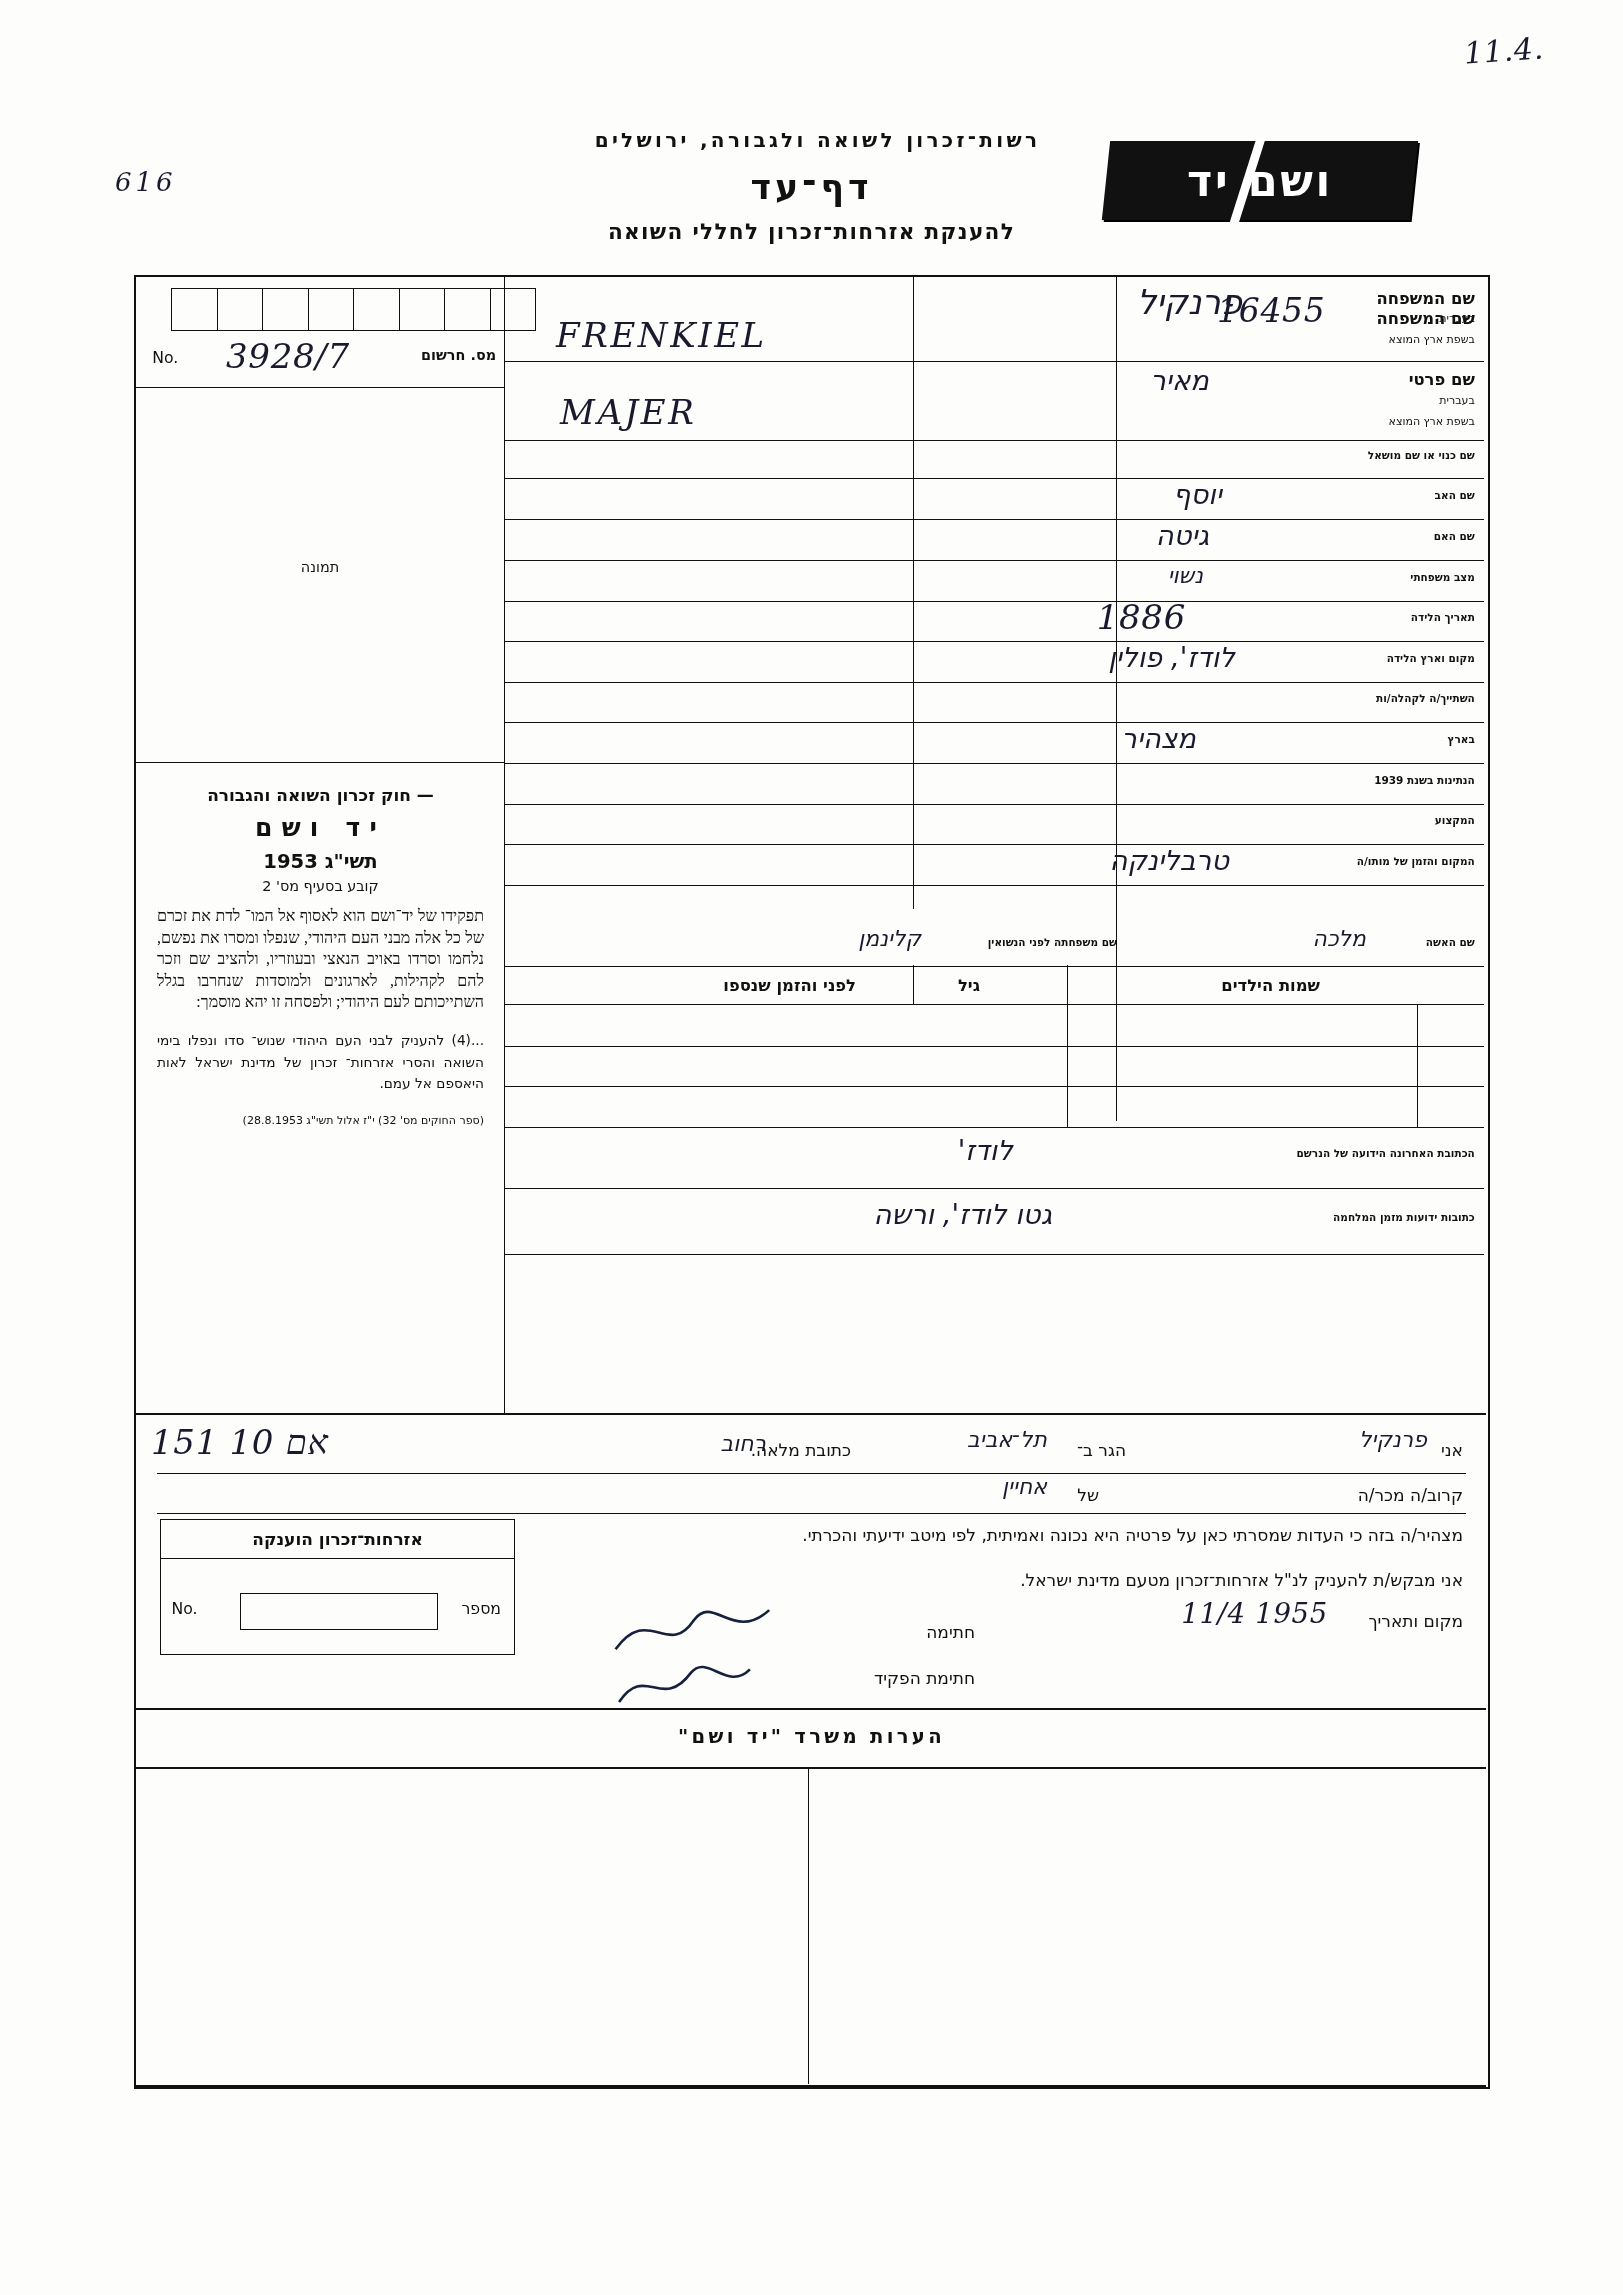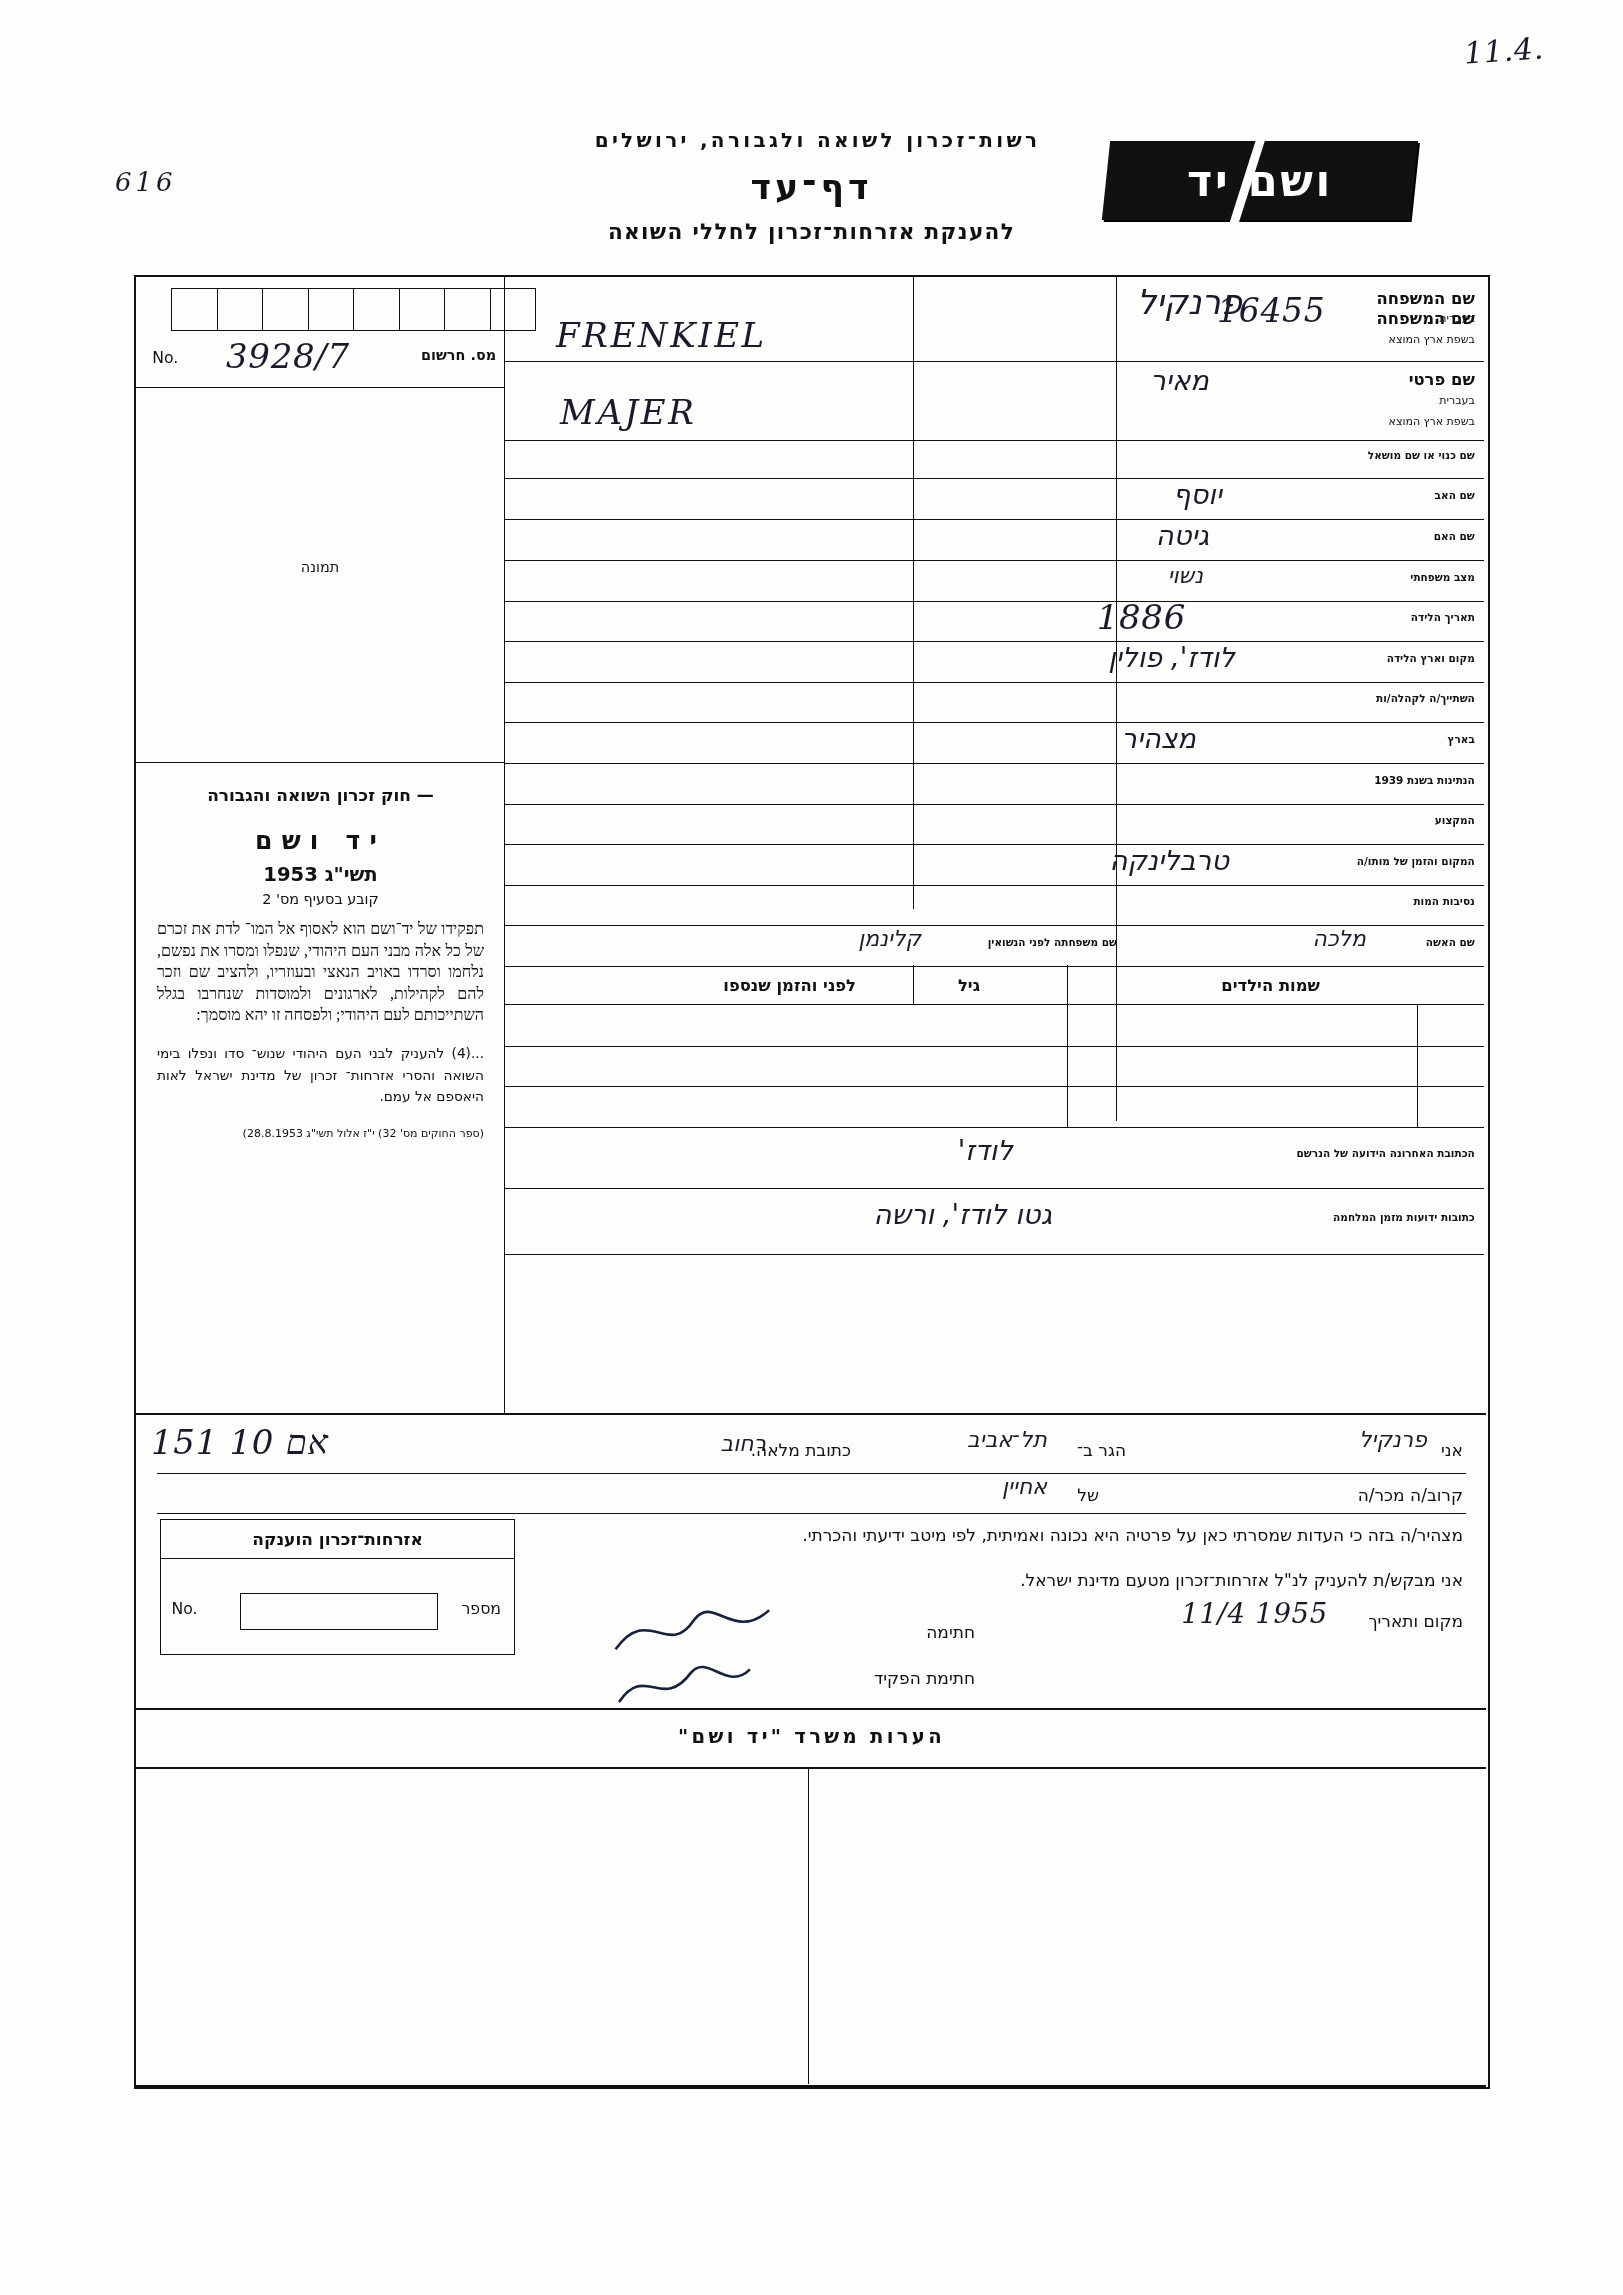--- a/index.html
+++ b/index.html
@@ -105,21 +105,21 @@
     left:136px;top:386px;width:368px;height:376px;border-bottom:1.3px solid #111;
   }
   #photo-label{left:0;right:0;top:173px;text-align:center;font-size:14.4px;direction:rtl;font-family:"DejaVu Sans",sans-serif;}
   
   #vsep1{left:504px;top:277px;width:0;height:1136px;border-left:1.3px solid #111;}
   #vsep2{left:913px;top:277px;width:0;height:632px;border-left:1.3px solid #111;}
   #vsep3{left:1116px;top:277px;width:0;height:844px;border-left:1.3px solid #111;}
   
   #law-block{left:157px;top:785px;width:327px;}
   #law-head{text-align:center;font-size:17px;font-weight:bold;direction:rtl;font-family:"DejaVu Sans",sans-serif;}
-  #law-name{text-align:center;font-size:25px;font-weight:bold;letter-spacing:9.2px;direction:rtl;margin-top:21px;font-family:"DejaVu Sans",sans-serif;}
+  #law-name{text-align:center;font-size:25px;font-weight:bold;letter-spacing:9.2px;direction:rtl;margin-top:8px;font-family:"DejaVu Sans",sans-serif;}
   #law-year{text-align:center;font-size:19.6px;font-weight:bold;direction:rtl;margin-top:7.9px;font-family:"DejaVu Sans",sans-serif;}
   #law-sec{text-align:center;font-size:14.4px;direction:rtl;margin-top:5.2px;font-family:"DejaVu Sans",sans-serif;}
   #law-para1{margin-top:11px;font-size:16px;line-height:21.6px;direction:rtl;text-align:justify;font-family:Liberation Serif, serif;}
   #law-para2{margin-top:17px;font-size:13.7px;line-height:21.6px;direction:rtl;text-align:justify;font-family:"DejaVu Sans",sans-serif;}
   #law-src{margin-top:19.6px;font-size:11px;direction:rtl;text-align:right;font-family:"DejaVu Sans",sans-serif;}
   
   .field-row{
     position:absolute;left:504px;width:980px;border-bottom:1.3px solid #111;
   }
   .field-label{
@@ -272,24 +272,20 @@
   <div class="field-row" style="top:803px;height:41px;">
     <div class="abs lbl" style="right:9.2px;top:10.5px;">המקצוע</div>
     <div class="abs hand-heb h-sm" style="right:281px;top:2.6px;"></div>
   </div>
 
   <div class="field-row" style="top:844px;height:41px;">
     <div class="abs lbl" style="right:9.2px;top:10.5px;">המקום והזמן של מותו/ה</div>
     <div class="abs hand-heb h-md" style="right:255px;top:0px;">טרבלינקה</div>
   </div>
 
-  <div class="field-row" style="top:884px;height:41px;">
-    <div class="abs lbl" style="right:9.2px;top:10.5px;">נסיבות המות</div>
-    <div class="abs hand-heb h-sm" style="right:281px;top:2.6px;"></div>
-  </div>
 
   <div class="field-row" style="top:925px;height:41px;">
     <div class="abs lbl" style="right:9.2px;top:10.5px;">שם האשה</div>
     <div class="abs lbl" style="right:367px;top:10.5px;font-weight:bold;">שם משפחתה לפני הנשואין</div>
     <div class="abs hand-heb h-sm" style="right:118px;top:1.3px;">מלכה</div>
     <div class="abs hand-heb h-sm" style="right:563px;top:1.3px;">קלינמן</div>
   </div>
 
   <div class="abs" style="left:504px;top:965px;width:980px;height:39px;border-bottom:1.3px solid #111;">
     <div class="kids-col-label" style="right:164px;">שמות הילדים</div>

